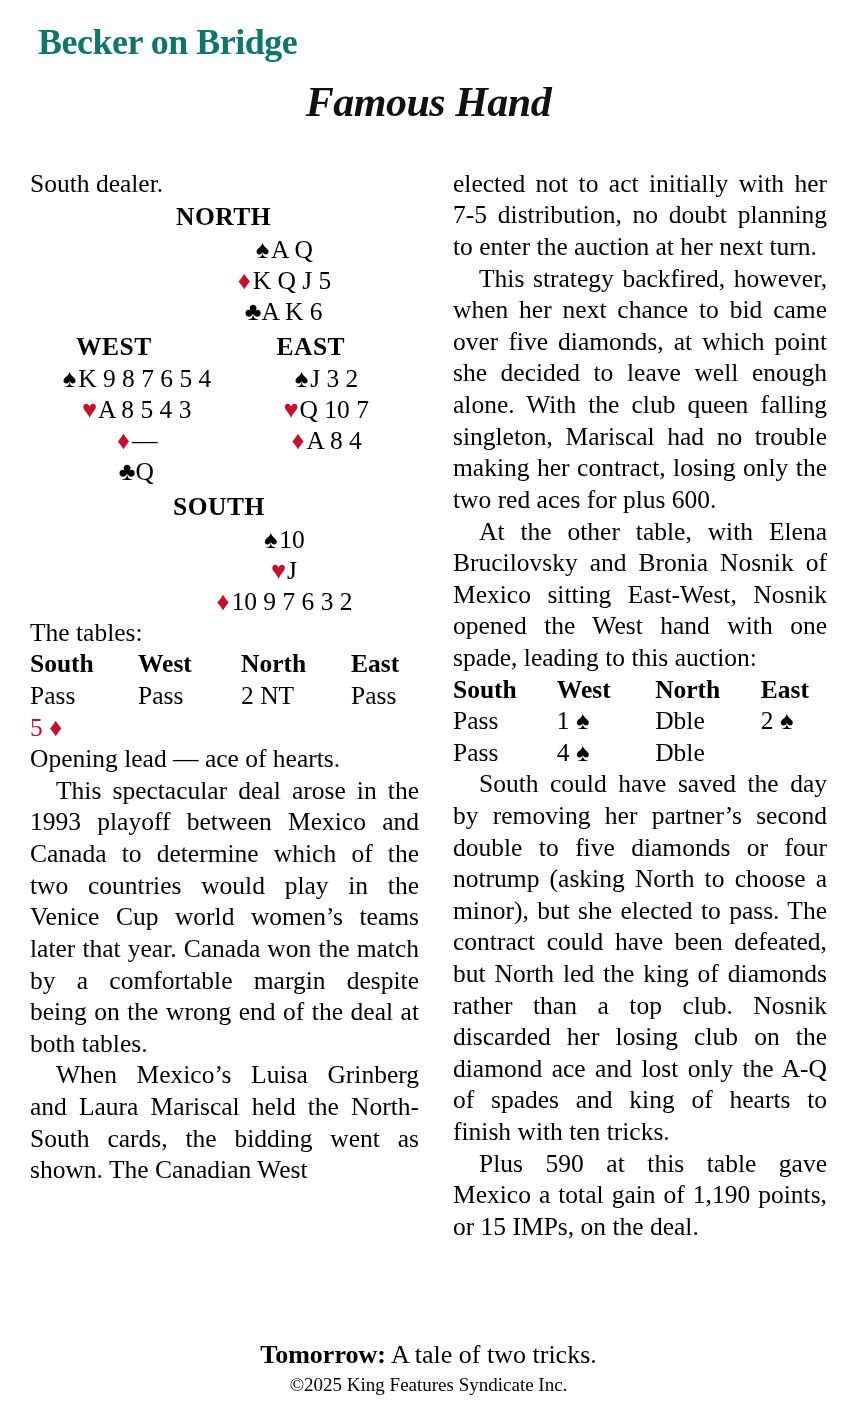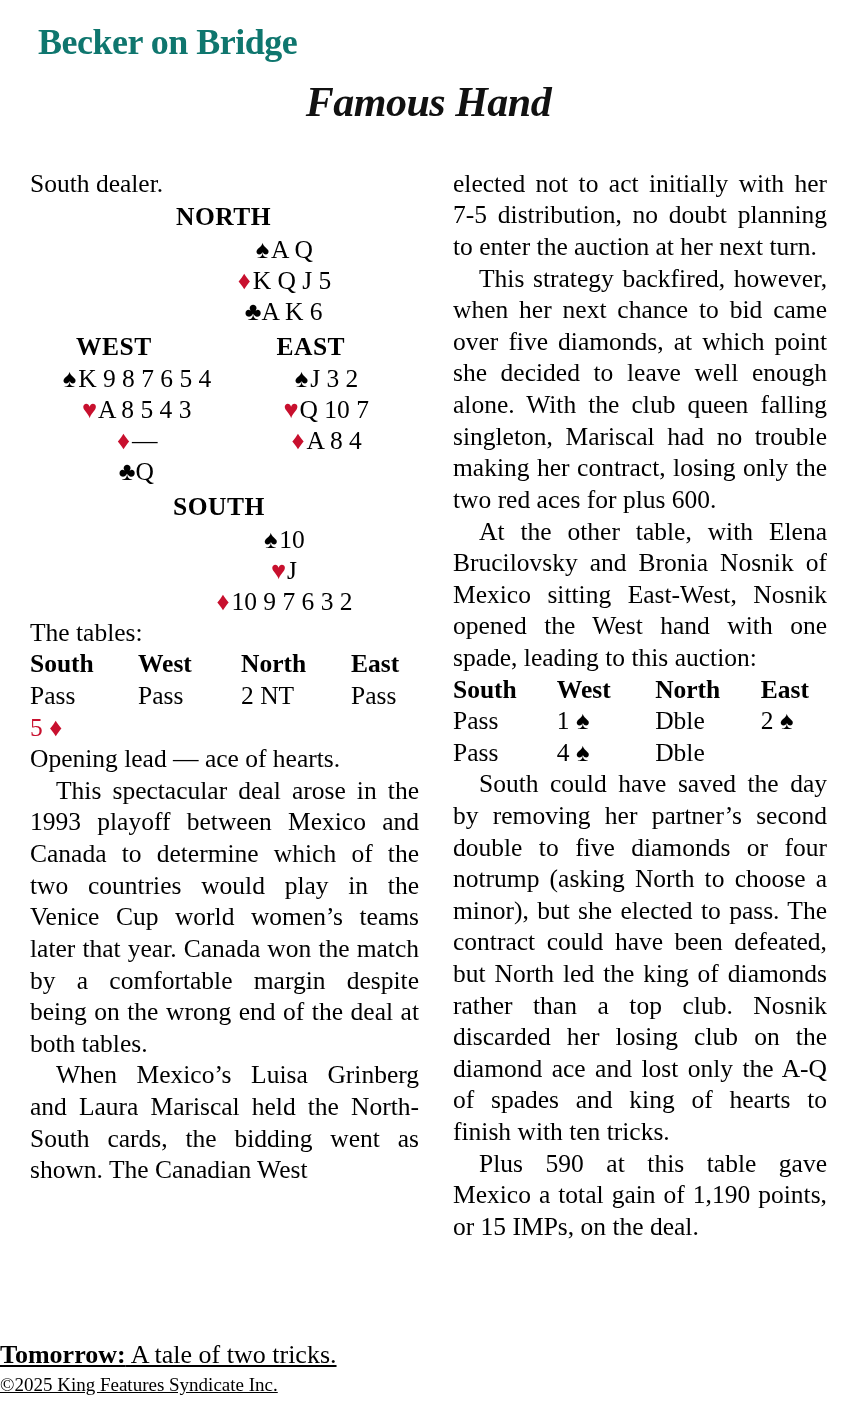--- a/index.html
+++ b/index.html
@@ -155,21 +155,21 @@
   table.bidding th.c3, table.bidding td.c3 { width: 110px; }
   table.bidding th.c4, table.bidding td.c4 { width: 68px; }
   .after-table {
     margin-top: 0px;
   }
   .footer {
     position: absolute;
     left: 0;
     right: 0;
     bottom: 18px;
-    text-decoration: underline;
+    text-align: center;
   }
   .tomorrow {
     font-size: 26px;
   }
   .tomorrow b {
     font-weight: bold;
   }
   .copyright {
     font-size: 19px;
     margin-top: 4px;

